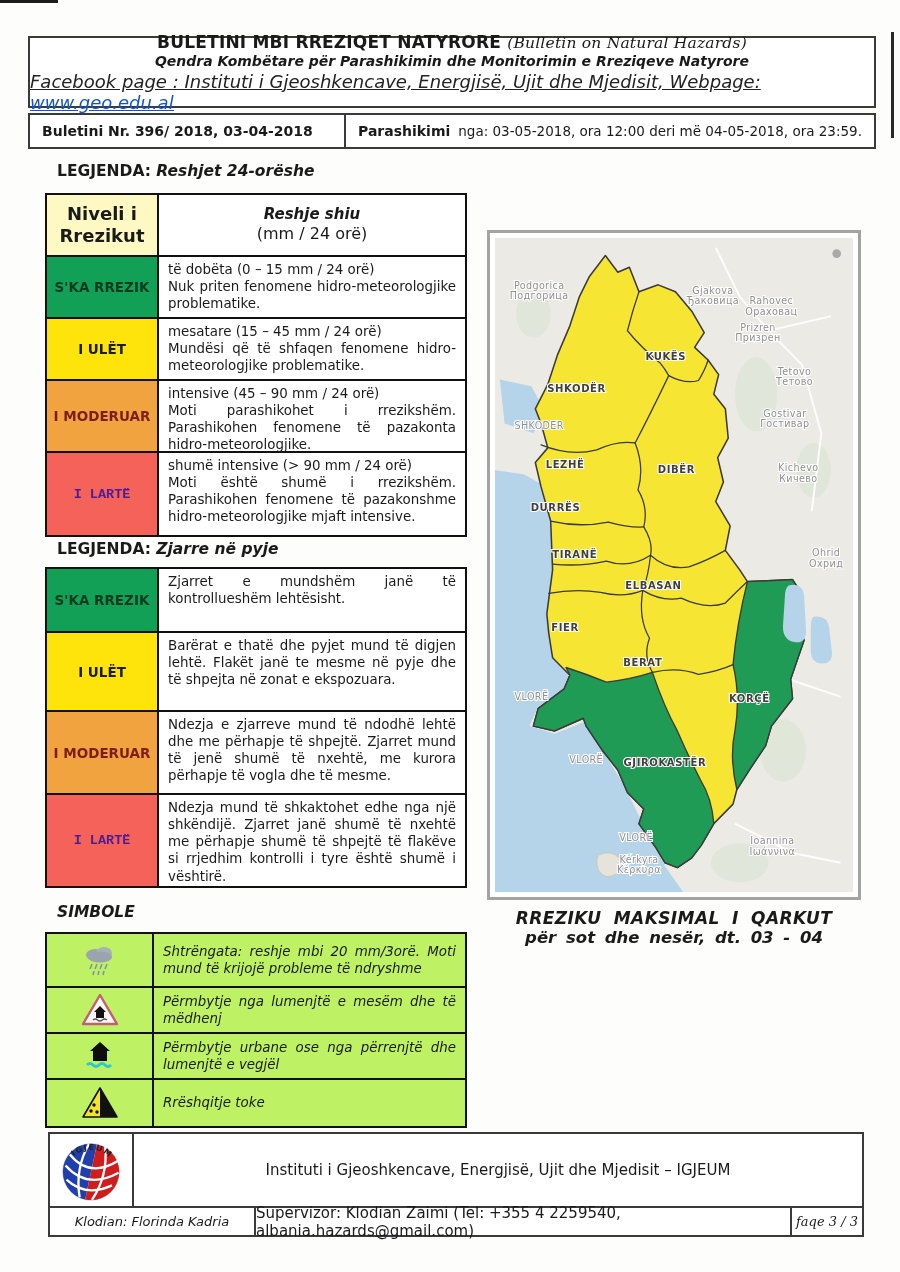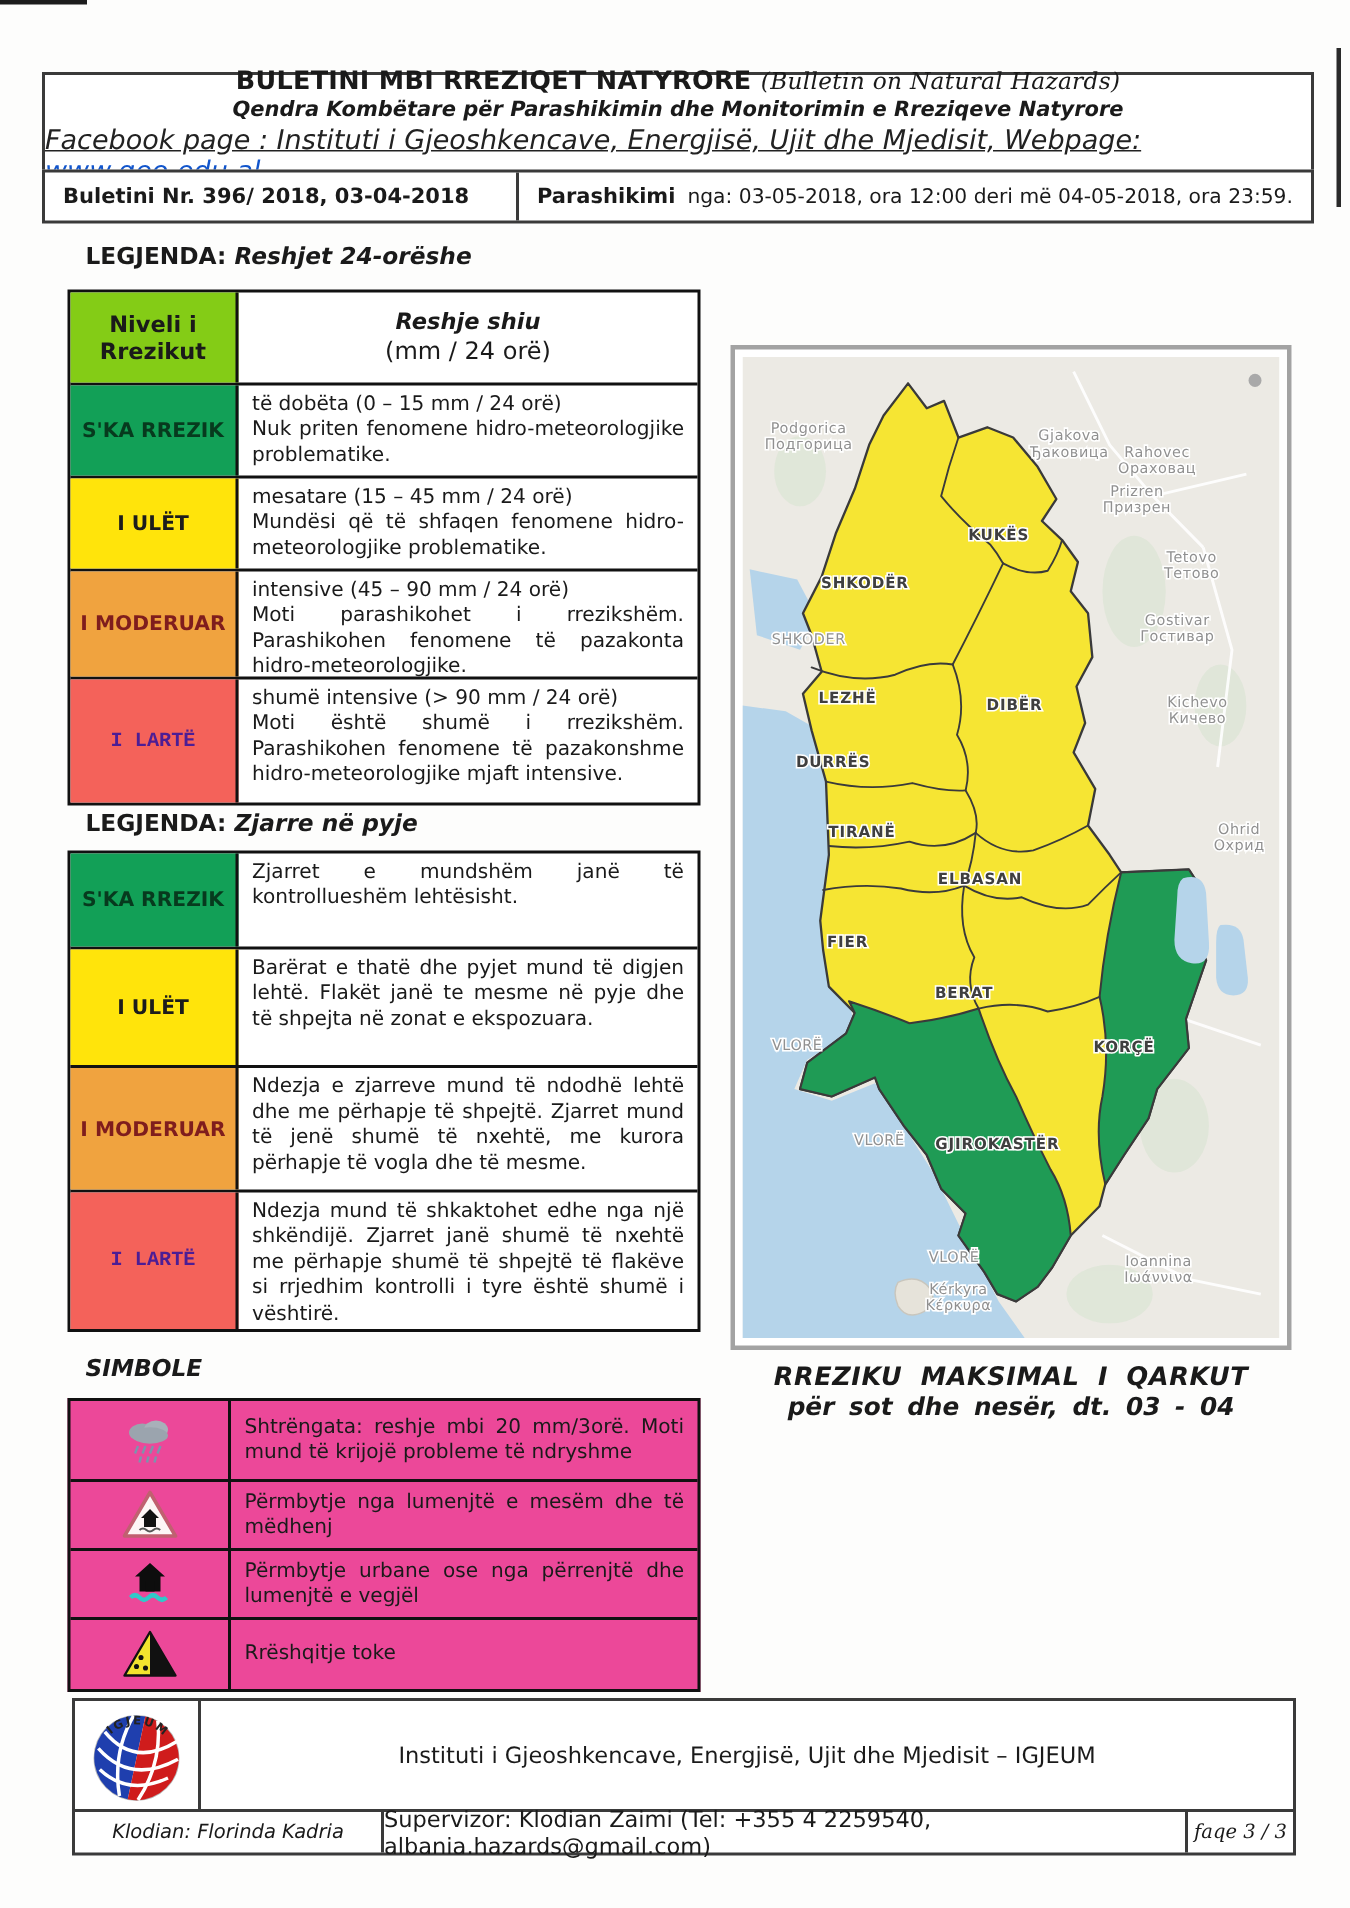--- a/index.html
+++ b/index.html
@@ -1,21 +1,21 @@
 <!DOCTYPE html>
 <html><head>
 <meta charset="utf-8">
 <style>
   html,body{margin:0;padding:0;}
   body{width:900px;height:1272px;background:#fdfdfc;position:relative;
        font-family:"DejaVu Sans","Liberation Sans",sans-serif;color:#1a1a1a;}
   .abs{position:absolute;}
   
   .header-box{left:28px;top:36px;width:844px;height:68px;border:2px solid #3a3a3a;background:#fff;
-              display:flex;flex-direction:column;justify-content:center;align-items:center;margin-top:12px;}
+              display:flex;flex-direction:column;justify-content:center;align-items:center;}
   .h-title{font-size:17px;font-weight:bold;letter-spacing:.2px;}
   .h-title .en{font-family:"DejaVu Serif","Liberation Serif",serif;font-weight:normal;font-style:italic;font-size:15.5px;}
   .h-sub{font-size:14px;font-weight:bold;font-style:italic;margin-top:1px;}
   .h-fb{font-size:18px;font-style:italic;text-decoration:underline;margin-top:2px;color:#222;}
   .h-fb a{color:#1155cc;}
   .bulletin-row{left:28px;top:113px;width:844px;height:32px;border:2px solid #3a3a3a;background:#fff;display:flex;}
   .b-left{width:302px;border-right:2px solid #3a3a3a;display:flex;align-items:center;padding-left:12px;
           font-weight:bold;font-size:14px;}
   .b-right{flex:1;display:flex;align-items:center;padding-left:12px;font-size:13.5px;}
   .b-right b{margin-right:8px;font-size:14px;}
@@ -23,30 +23,30 @@
   .sec-title{font-size:15.5px;font-weight:bold;}
   .sec-title .it{font-style:italic;}
   
   .ltable{left:45px;width:418px;border:2px solid #111;background:#fff;}
   .lrow{display:flex;border-top:2px solid #111;}
   .lrow:first-child{border-top:none;}
   .lcell-level{width:112px;border-right:2px solid #111;display:flex;align-items:center;justify-content:center;
                text-align:center;font-weight:bold;font-size:13.5px;padding:2px;box-sizing:border-box;}
   .lcell-desc{flex:1;padding:4px 9px 4px 9px;font-size:13.4px;line-height:1.28;box-sizing:border-box;}
   .lcell-desc .jline{text-align:justify;}
-  .hdr-col1{background:#84cc16;font-size:15px;line-height:1.2;}
+  .hdr-col1{background:#fef9c3;font-size:18px;line-height:1.2;}
   .hdr-col2{display:flex;flex-direction:column;justify-content:center;align-items:center;}
   .hdr-col2 .t1{font-weight:bold;font-style:italic;font-size:15px;}
   .hdr-col2 .t2{font-size:16px;}
   .lvl-0{color:#073a1e;}
   .lvl-1{color:#1c1c1c;}
   .lvl-2{color:#7f1d1d;}
   .lvl-3{color:#4c1d95;font-family:Liberation Mono, monospace;}
   
-  .stable{left:45px;width:418px;border:2px solid #111;background:#ec4899;}
+  .stable{left:45px;width:418px;border:2px solid #111;background:#bef264;font-style:italic;}
   .srow{display:flex;border-top:2px solid #111;}
   .srow:first-child{border-top:none;}
   .s-icon{width:105px;border-right:2px solid #111;display:flex;align-items:center;justify-content:center;}
   .s-text{flex:1;padding:3px 9px;font-size:13.4px;line-height:1.28;display:flex;flex-direction:column;justify-content:center;}
   .s-text .jline{text-align:justify;}
   
   .map-box{left:487px;top:230px;width:374px;height:670px;border:3px solid #a3a3a3;background:#fff;
            padding:5px;box-sizing:border-box;}
   .map-box svg{display:block;width:100%;height:100%;}
   .map-caption{left:487px;top:908px;width:374px;text-align:center;font-weight:bold;font-style:italic;}

